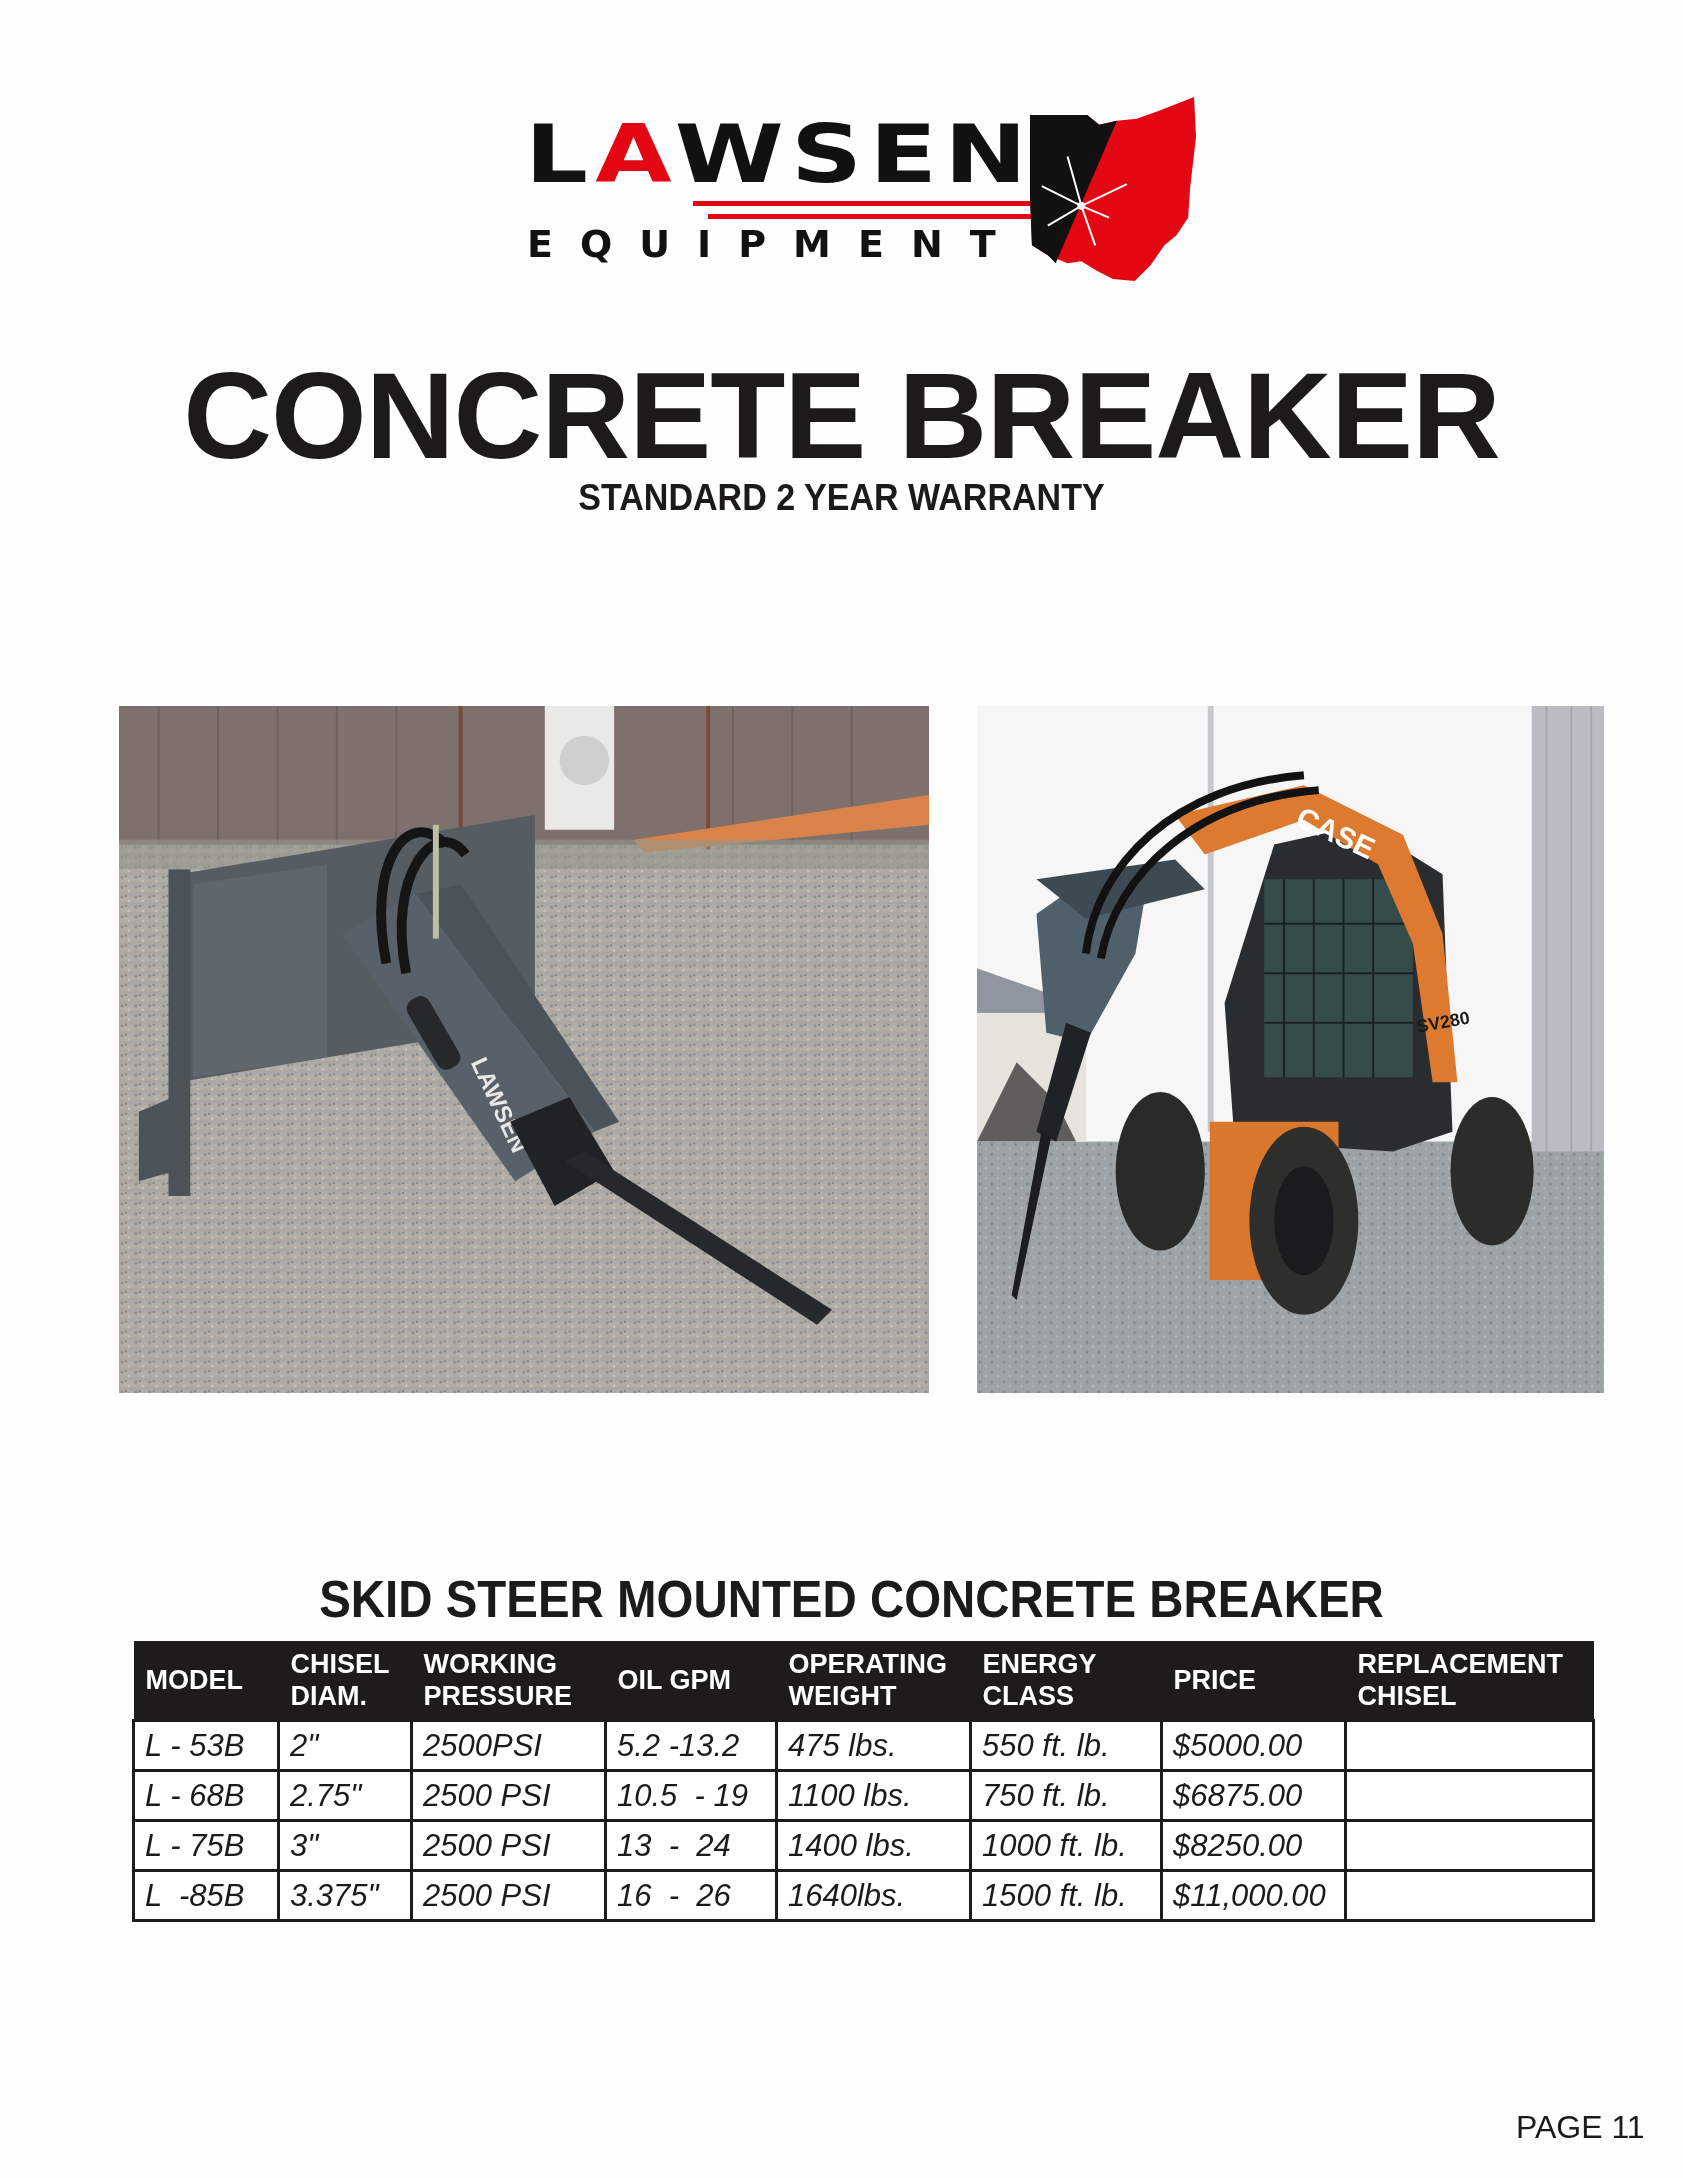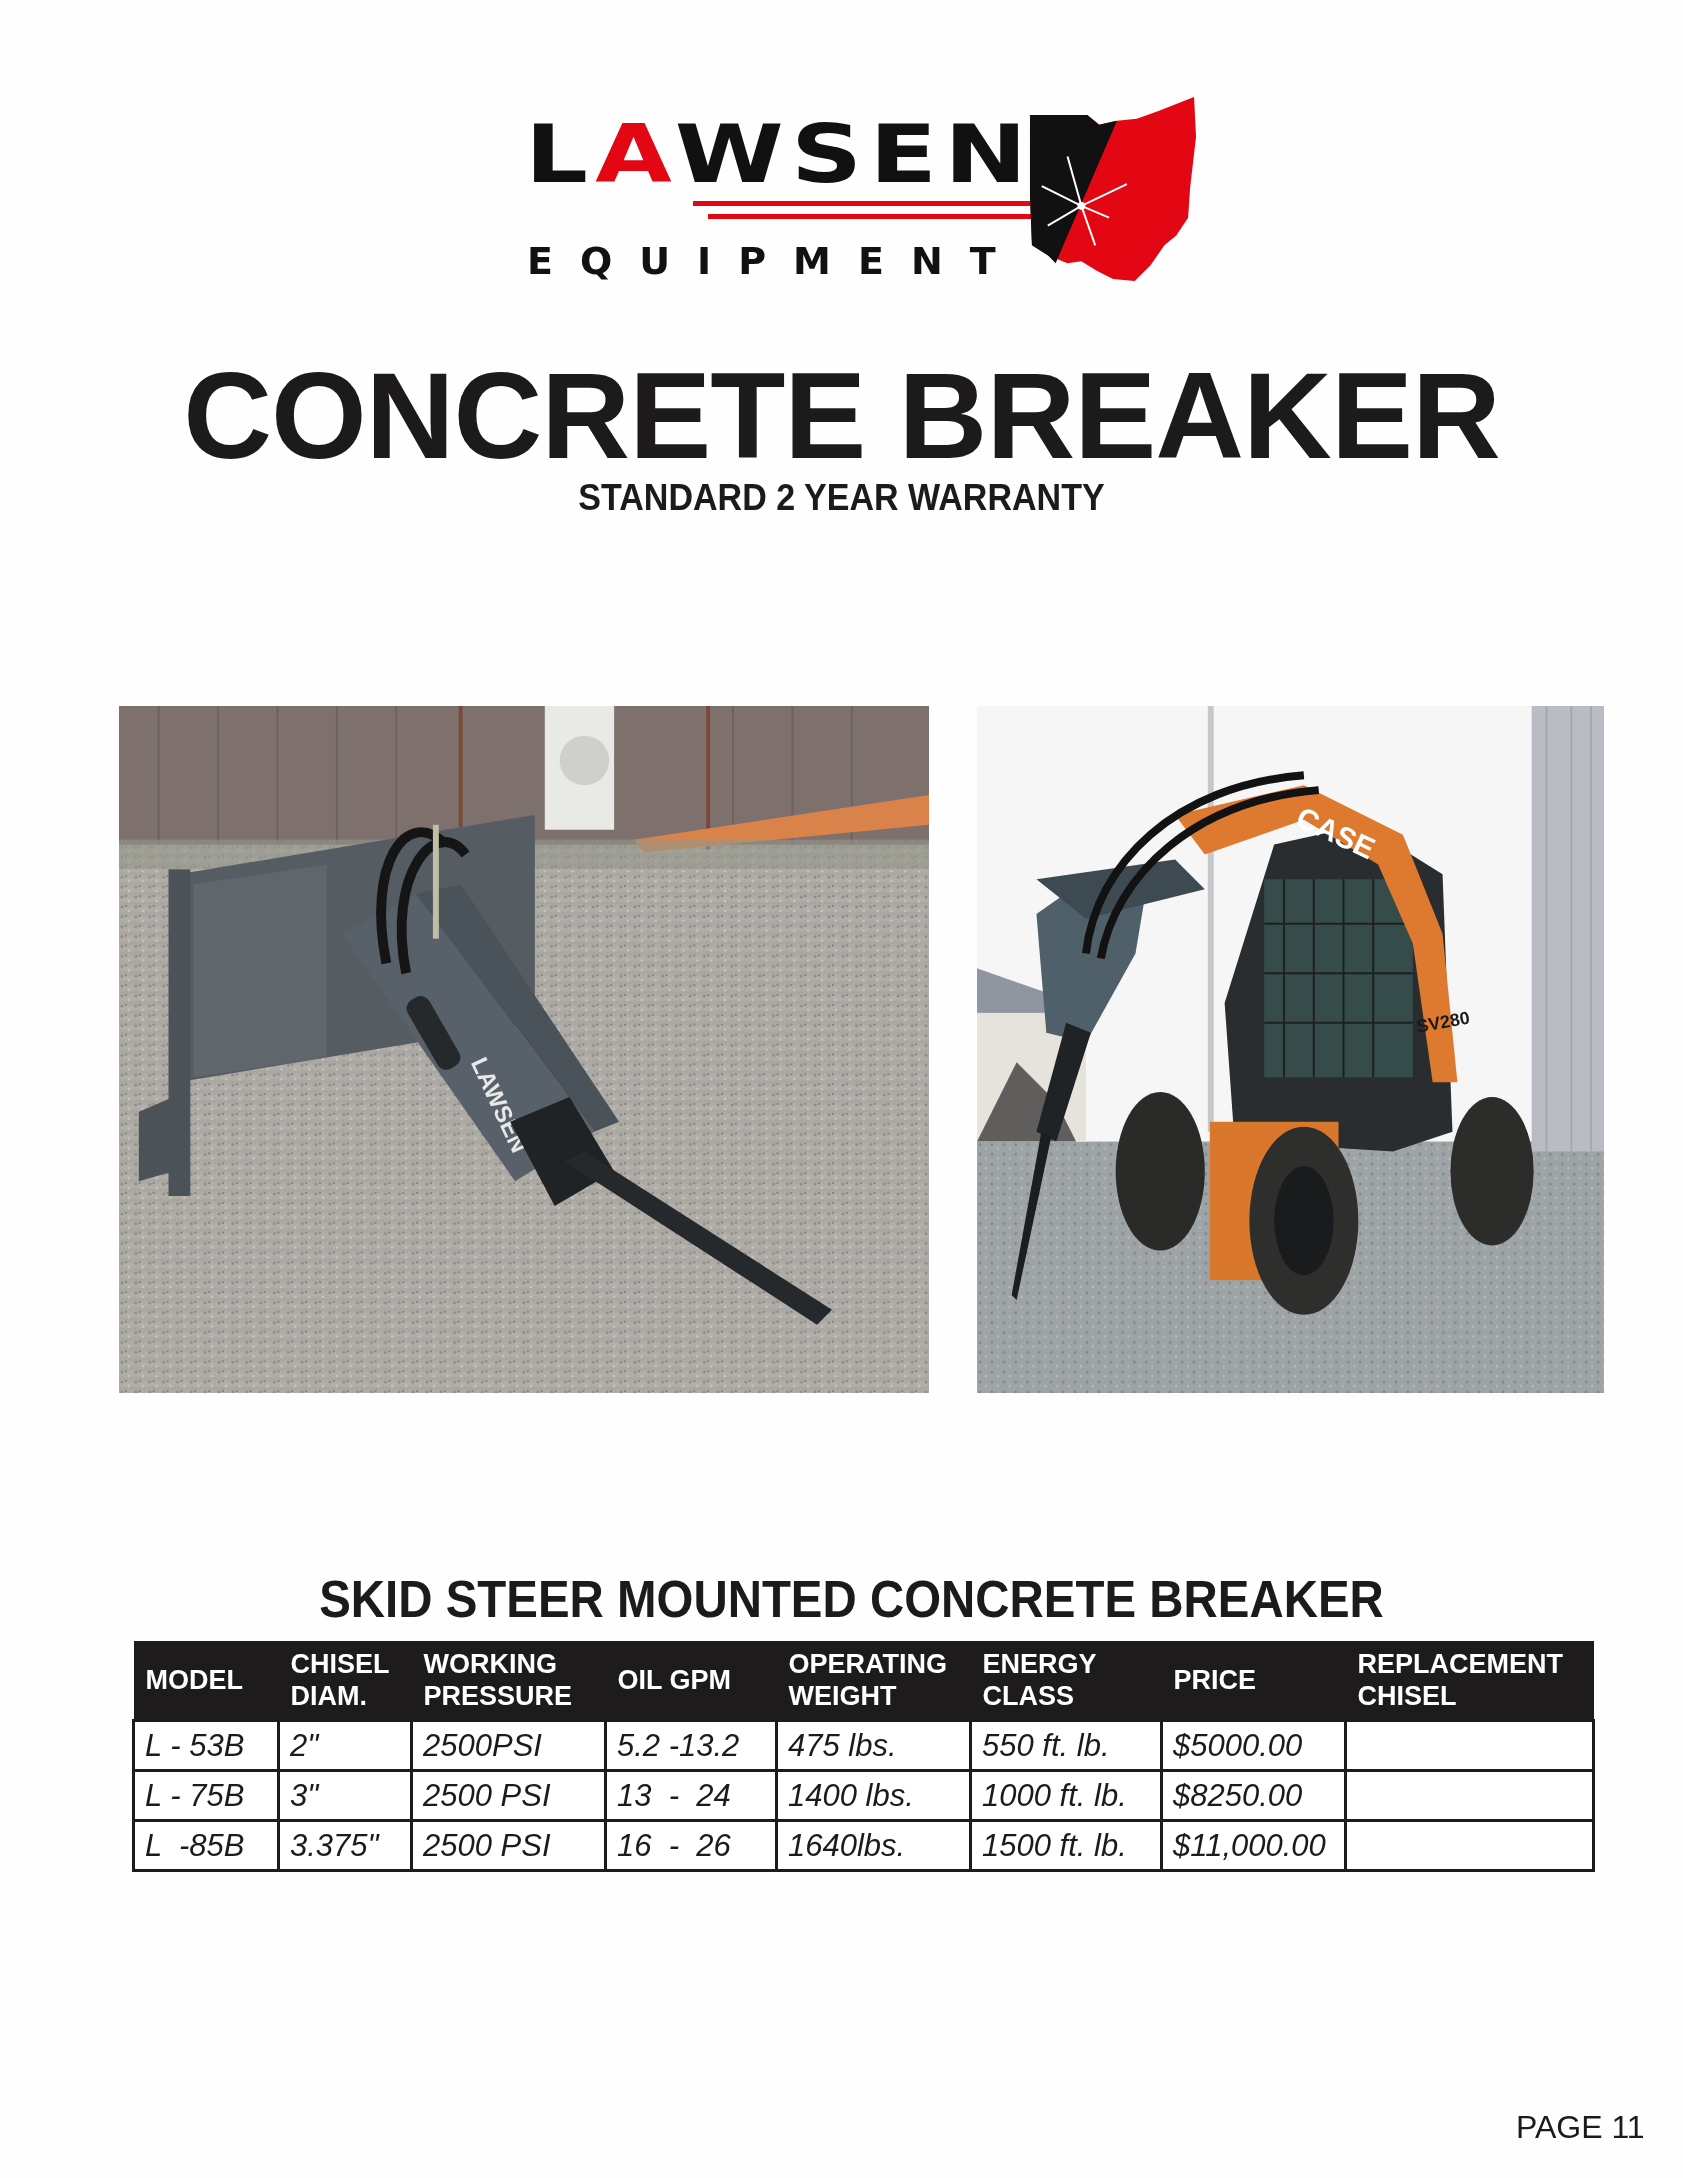--- a/index.html
+++ b/index.html
@@ -18,21 +18,21 @@
     font-family:"DejaVu Sans", sans-serif; font-weight:bold;
     font-size:81px; line-height:81px; letter-spacing:6px;
     color:#111; white-space:nowrap;
     transform:scaleX(1.22); transform-origin:left top;
   }
   .logo-word .red { color:#e30613; }
   .logo-sub {
     position:absolute; left:12px; top:131px;
     font-family:"DejaVu Sans", sans-serif; font-weight:bold;
     font-size:38px; line-height:38px; letter-spacing:27px;
-    color:#111; white-space:nowrap;margin-top:17px;
+    color:#111; white-space:nowrap;
   }
   .stripe { position:absolute; background:#e30613; height:5px; }
 
   
   #title {
     left:0; width:1683px; top:351px; text-align:center;
     font-weight:bold; font-size:123px; line-height:129px; color:#1c1a1b;
     letter-spacing:-1px; white-space:nowrap;
   }
   #subtitle {
@@ -243,20 +243,30 @@
       <td>L - 53B</td>
       <td>2"</td>
       <td>2500PSI</td>
       <td>5.2 -13.2</td>
       <td>475 lbs.</td>
       <td>550 ft. lb.</td>
       <td>$5000.00</td>
       <td></td>
     </tr>
     <tr>
+      <td>L - 68B</td>
+      <td>2.75"</td>
+      <td>2500 PSI</td>
+      <td>10.5  - 19</td>
+      <td>1100 lbs.</td>
+      <td>750 ft. lb.</td>
+      <td>$6875.00</td>
+      <td></td>
+    </tr>
+    <tr>
       <td>L - 75B</td>
       <td>3"</td>
       <td>2500 PSI</td>
       <td>13  -  24</td>
       <td>1400 lbs.</td>
       <td>1000 ft. lb.</td>
       <td>$8250.00</td>
       <td></td>
     </tr>
     <tr>

